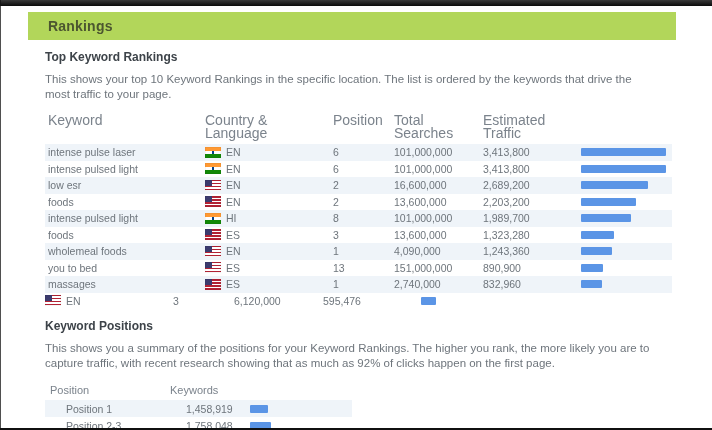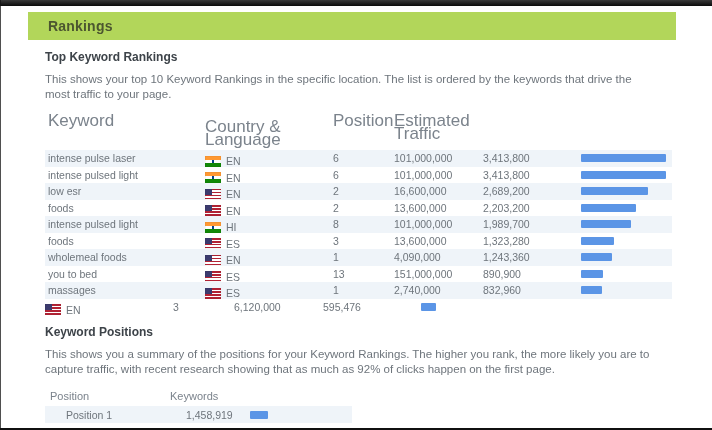--- a/index.html
+++ b/index.html
@@ -16,26 +16,26 @@
     margin:6px 0 0 28px;width:648px;height:28px;
     background:#b2d65a;display:flex;align-items:center;text-align:right;
   }
   .green-header .ttl{padding-left:20px;font-size:14px;font-weight:bold;color:#4c5630;letter-spacing:.2px;}
 
   .content{margin-left:45px;margin-top:2px;width:627px;}
   .sec-heading{font-size:12px;font-weight:bold;color:#3d4349;margin:10px 0 3px;}
   .desc{font-size:11.5px;line-height:15px;color:#6e757c;margin:8px 0 10px;max-width:612px;}
 
   
-  .thead{display:flex;align-items:flex-start;padding:2px 0 4px;color:#7b838c;font-size:17px;}
+  .thead{display:flex;align-items:flex-start;padding:2px 0 4px;color:#7b838c;font-size:14px;}
   .th{white-space:pre-line;line-height:13px;}
   .trow{display:flex;align-items:center;height:16.5px;font-size:10.5px;color:#6e757c;}
   .stripe{background:#eff4f9;}
   .c-kw{width:157px;padding-left:3px;}
-  .c-cl{width:128px;display:flex;align-items:center;margin-top:6px;}
+  .c-cl{width:128px;display:flex;align-items:center;}
   .c-pos{width:61px;}
   .c-ts{width:89px;}
   .c-et{width:98px;}
   .c-bar{flex:1;display:flex;align-items:center;}
   .bar{height:8px;background:#5b95e6;border-radius:1px;display:inline-block;}
 
   .flag{width:16px;height:11px;display:inline-block;margin-right:5px;flex:0 0 16px;
         box-shadow:0 0 0 .5px rgba(0,0,0,.08) inset;}
   .flag-in{background:
       radial-gradient(circle at 50% 50%, #054187 0 1.3px, rgba(0,0,0,0) 1.5px),
@@ -66,20 +66,22 @@
 
   <div class="sec-heading">Top Keyword Rankings</div>
   <p class="desc">This shows your top 10 Keyword Rankings in the specific location. The list is ordered by the keywords that drive the most traffic to your page.</p>
 
   <div>
     <div class="thead">
       <span class="c-kw th">Keyword</span>
       <span class="c-cl th">Country &amp;
 Language</span>
       <span class="c-pos th">Position</span>
+      <span class="c-ts th">Total
+Searches</span>
       <span class="c-et th">Estimated
 Traffic</span>
       <span class="c-bar th"></span>
     </div>
     <div>
         <div class="trow stripe">
           <span class="c-kw">intense pulse laser</span>
           <span class="c-cl">
             <span class="flag flag-in"></span>
             <span>EN</span>

